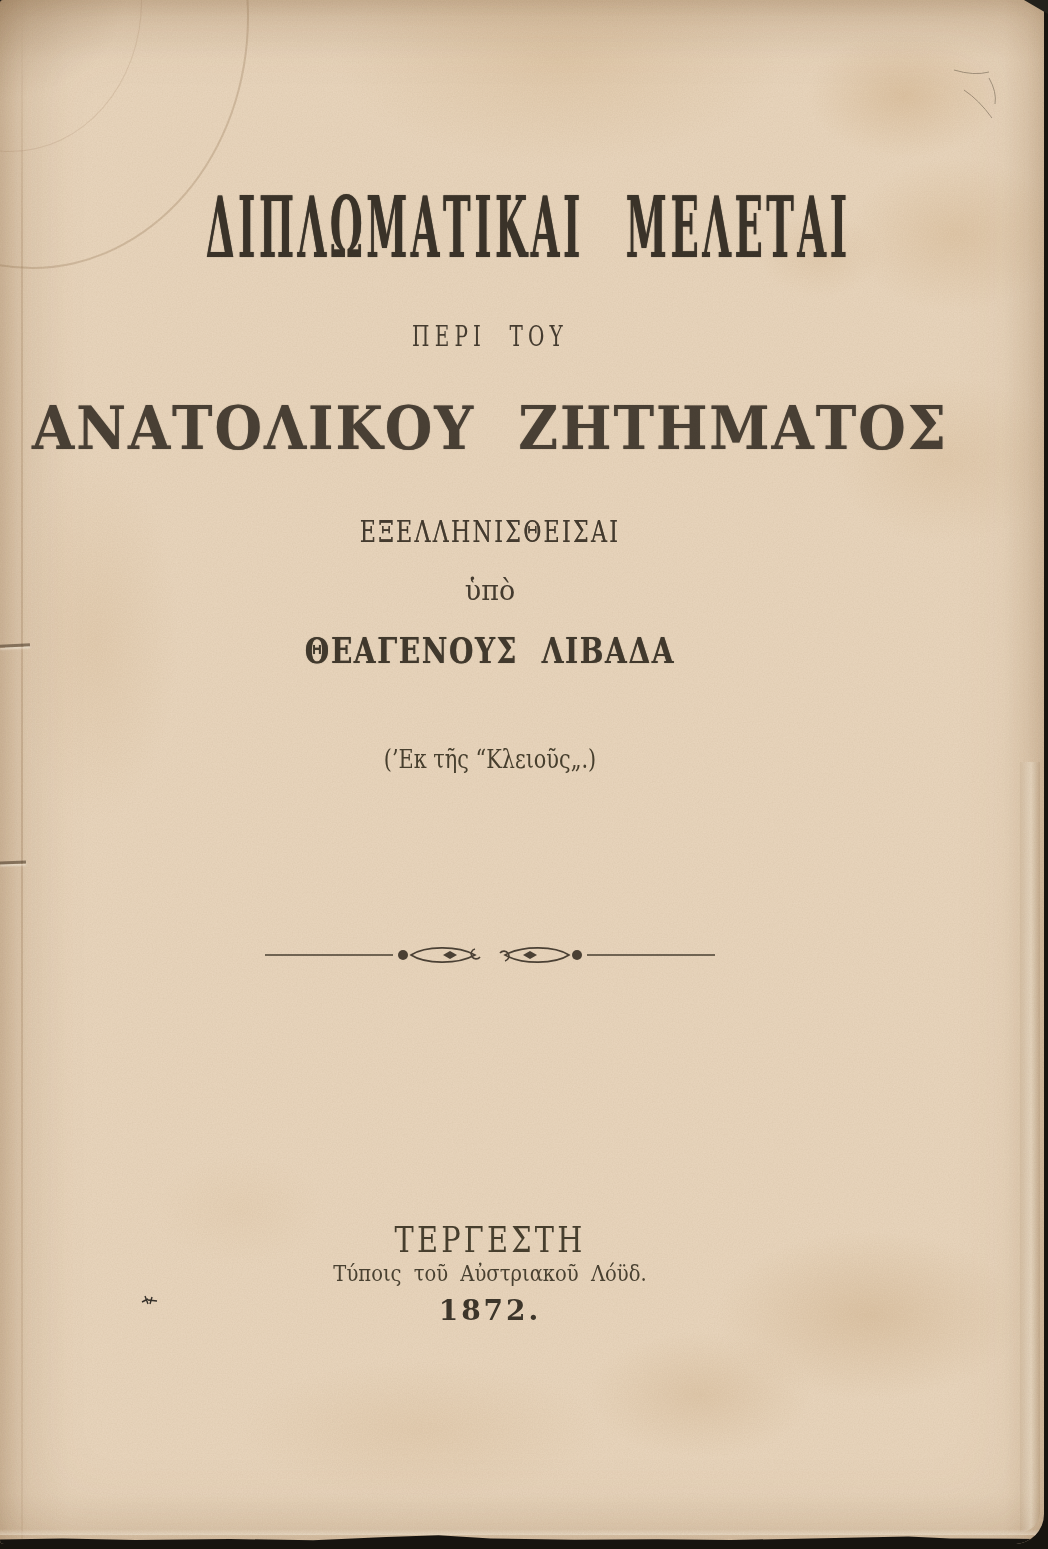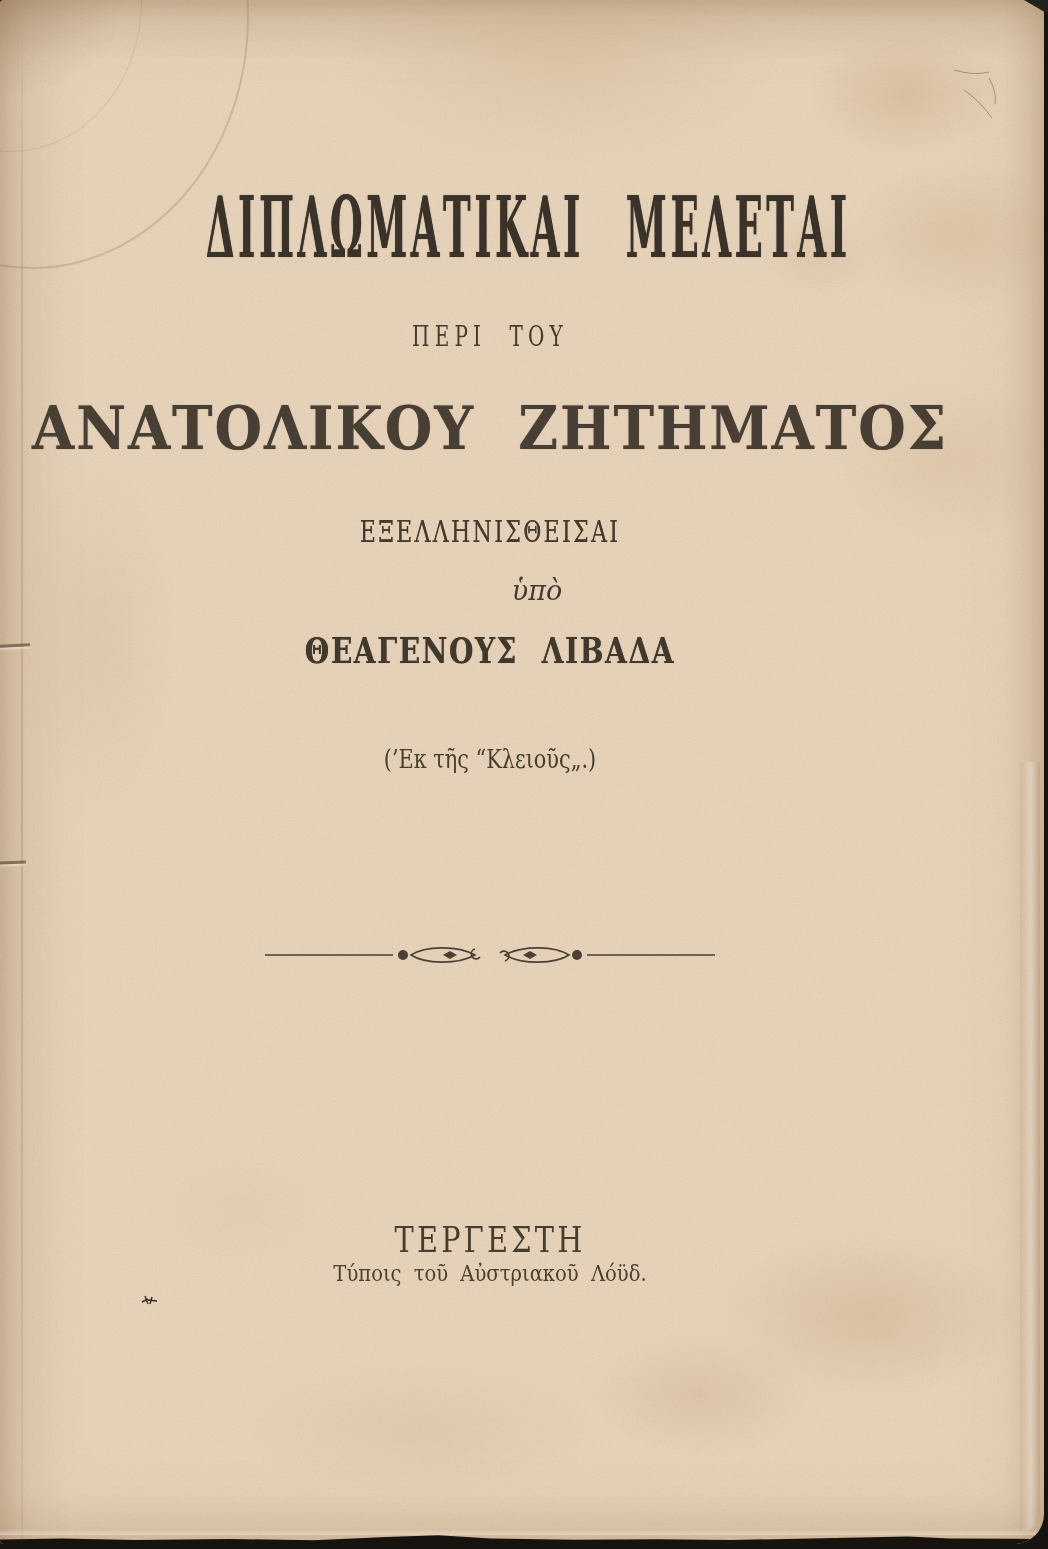--- a/index.html
+++ b/index.html
@@ -34,21 +34,21 @@
   .line{
     position:absolute;left:0;width:980px;text-align:center;line-height:1;
     color:#3f382e;transform-origin:50% 0;white-space:nowrap;
   }
   .t-title{top:186px;font-size:64px;font-weight:700;letter-spacing:6px;word-spacing:44px;
     transform:scale(0.58,1.32);color:#3b342a;text-shadow:0 0 1px rgba(59,52,42,0.8);}
   .t-peri{top:323px;font-size:27px;letter-spacing:7px;word-spacing:16px;transform:scale(0.74,1);color:#463d31;}
   .t-subject{top:399px;font-size:58px;font-weight:700;letter-spacing:2px;word-spacing:24px;
     transform:scale(0.94,1.02);color:#4a4136;text-shadow:0 0 1px rgba(74,65,54,0.6);}
   .t-hellen{top:517px;font-size:30px;letter-spacing:3px;transform:scale(0.74,1);color:#453c30;text-shadow:0 0 0.6px rgba(69,60,48,0.7);}
-  .t-ypo{top:577px;font-size:27px;font-style:italic;color:#463d31;padding-left:47px;}
+  .t-ypo{top:577px;font-size:27px;color:#463d31;}
   .t-author{top:632px;font-size:36px;font-weight:700;letter-spacing:2px;word-spacing:16px;
     transform:scale(0.78,1);color:#423a2e;text-shadow:0 0 0.8px rgba(66,58,46,0.7);}
   .t-source{top:746px;font-size:26px;transform:scale(0.80,1);color:#48402f;}
   .t-city{top:1222px;font-size:36px;letter-spacing:4px;transform:scale(0.80,1);color:#48402f;}
   .t-printer{top:1262px;font-size:23px;word-spacing:7px;transform:scale(0.85,1);color:#4a4232;}
   .t-year{top:1297px;font-size:28px;font-weight:700;letter-spacing:3px;color:#3e372c;}
   .divider{
     position:absolute;top:941px;left:0;width:980px;height:28px;
     display:flex;align-items:center;justify-content:center;
   }
@@ -125,20 +125,21 @@
           <path d="M174,14 C160,5 128,4 110,14 C128,24 160,23 174,14 Z"></path>
           <path d="M128,14 l7,-4 7,4 -7,4 z" fill="#4c4236" stroke="none"></path>
           <circle cx="182" cy="14" r="5" fill="#4c4236" stroke="none"></circle>
         </g>
       </svg>
       <span class="rule"></span>
     </div>
 
     <div class="line t-city">ΤΕΡΓΕΣΤΗ</div>
     <div class="line t-printer">Τύποις τοῦ Αὐστριακοῦ Λόϋδ.</div>
+    <div class="line t-year">1872.</div>
   </div>
 
   <svg class="ink-mark" width="20" height="16" viewBox="0 0 20 16">
     <g stroke="#35302a" stroke-width="1.4" fill="none">
       <path d="M2,9 l6,-3"></path>
       <path d="M5,3 l3,8"></path>
       <path d="M8,7 l9,1"></path>
       <path d="M12,4 l-2,7"></path>
     </g>
   </svg>

